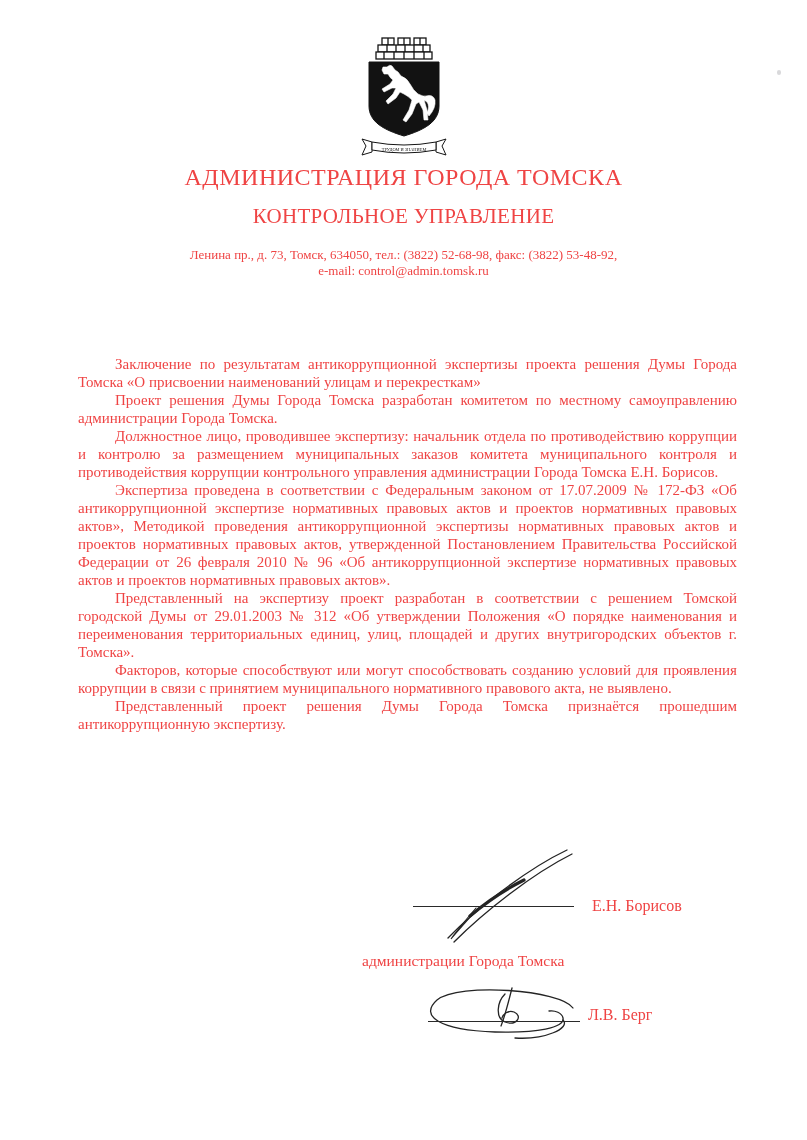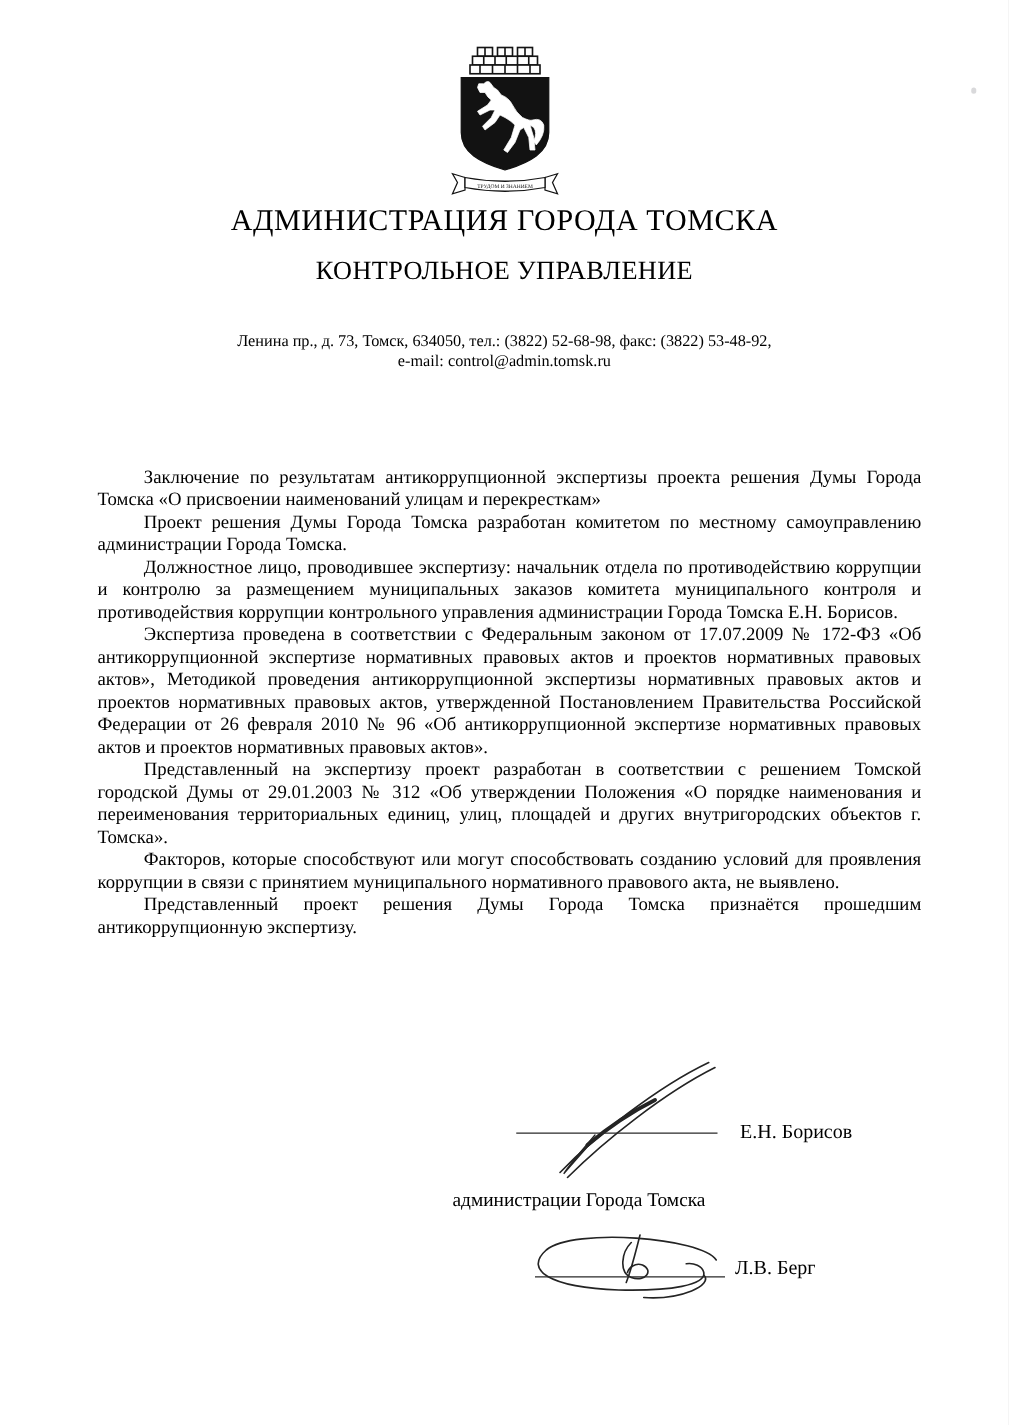--- a/index.html
+++ b/index.html
@@ -2,35 +2,35 @@
 <html lang="ru"><head>
 <meta charset="utf-8">
 <style>
   html,body{margin:0;padding:0;background:#e8e8e8;}
   .page{
     position:relative;
     width:807px;height:1140px;
     margin:0 auto;
     background:#ffffff;
     font-family:"Liberation Serif","DejaVu Serif",serif;
-    color:#000000;
+    color:#ef4444;
     overflow:hidden;
   }
   
   .letterhead{ text-align:center; padding-top:36px; }
   .emblem-wrap{ display:flex; justify-content:center; }
   .org-title{
     margin:2px 0 0 0;
     font-size:24px; font-weight:400; letter-spacing:0.5px;
   }
   .dept-title{
     margin:13px 0 12px 0;
     font-size:21px; font-weight:400; letter-spacing:0.3px;
   }
-  .contact{ margin-top:36px; font-size:13px; line-height:16px; }
+  .contact{ margin-top:18px; font-size:13px; line-height:16px; }
   
   .doc-body{
     margin:76px 70px 0 78px;
     width:659px;
     font-size:15px; line-height:18px;
     text-align:justify;
   }
   .doc-title{
     font-weight:400;
     text-indent:37px;

